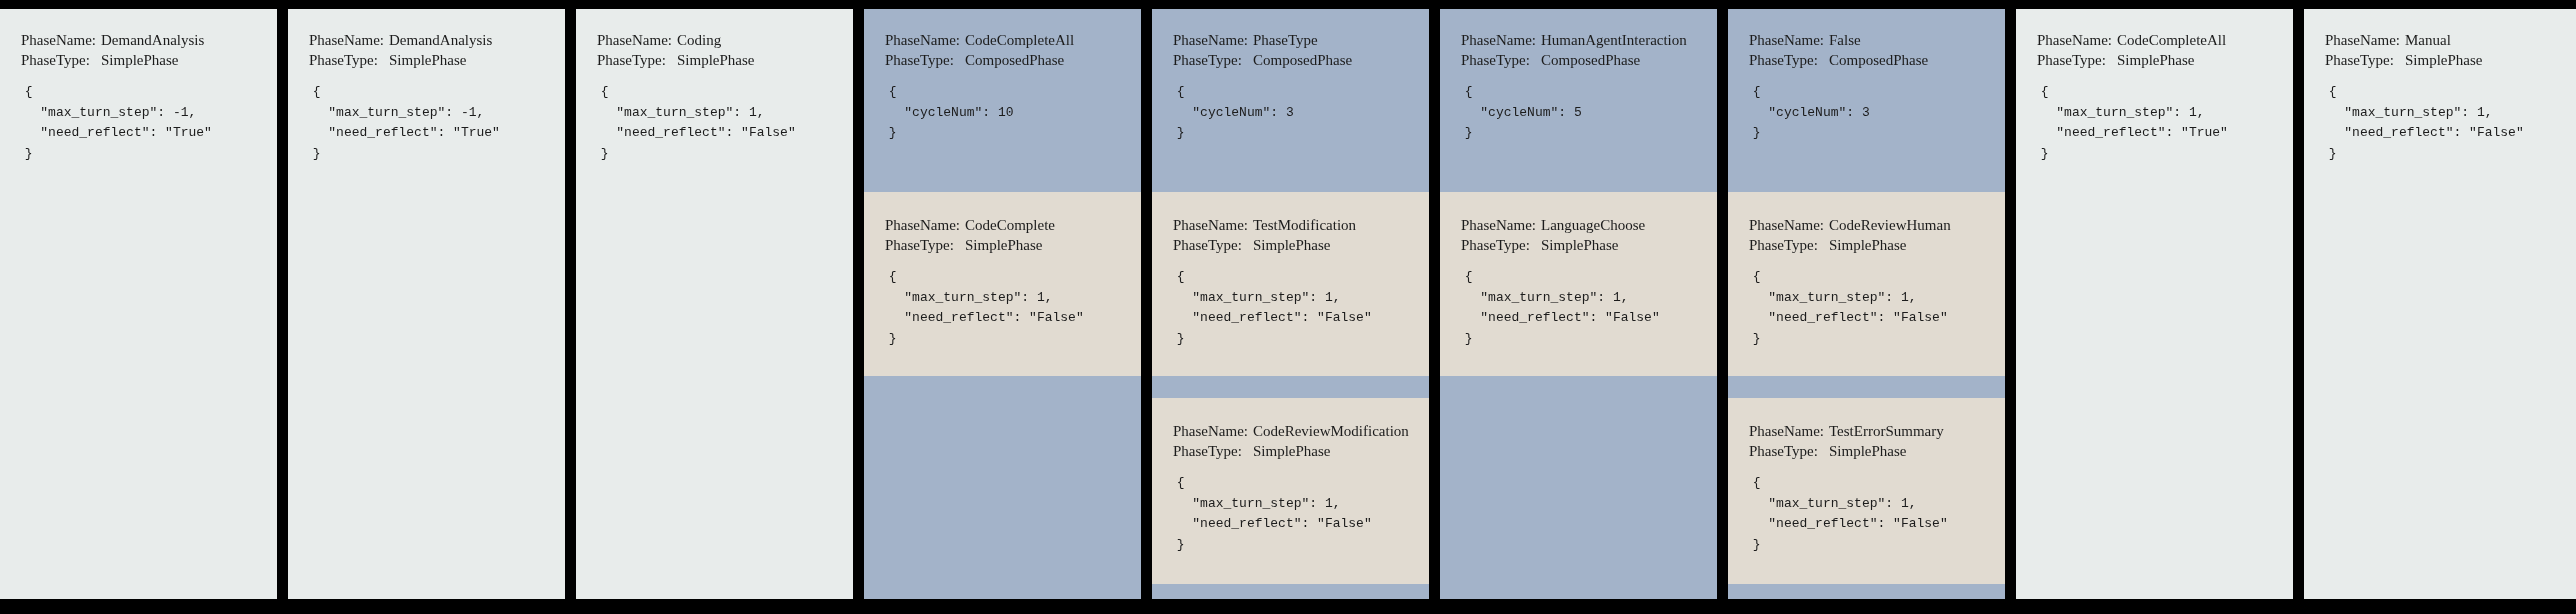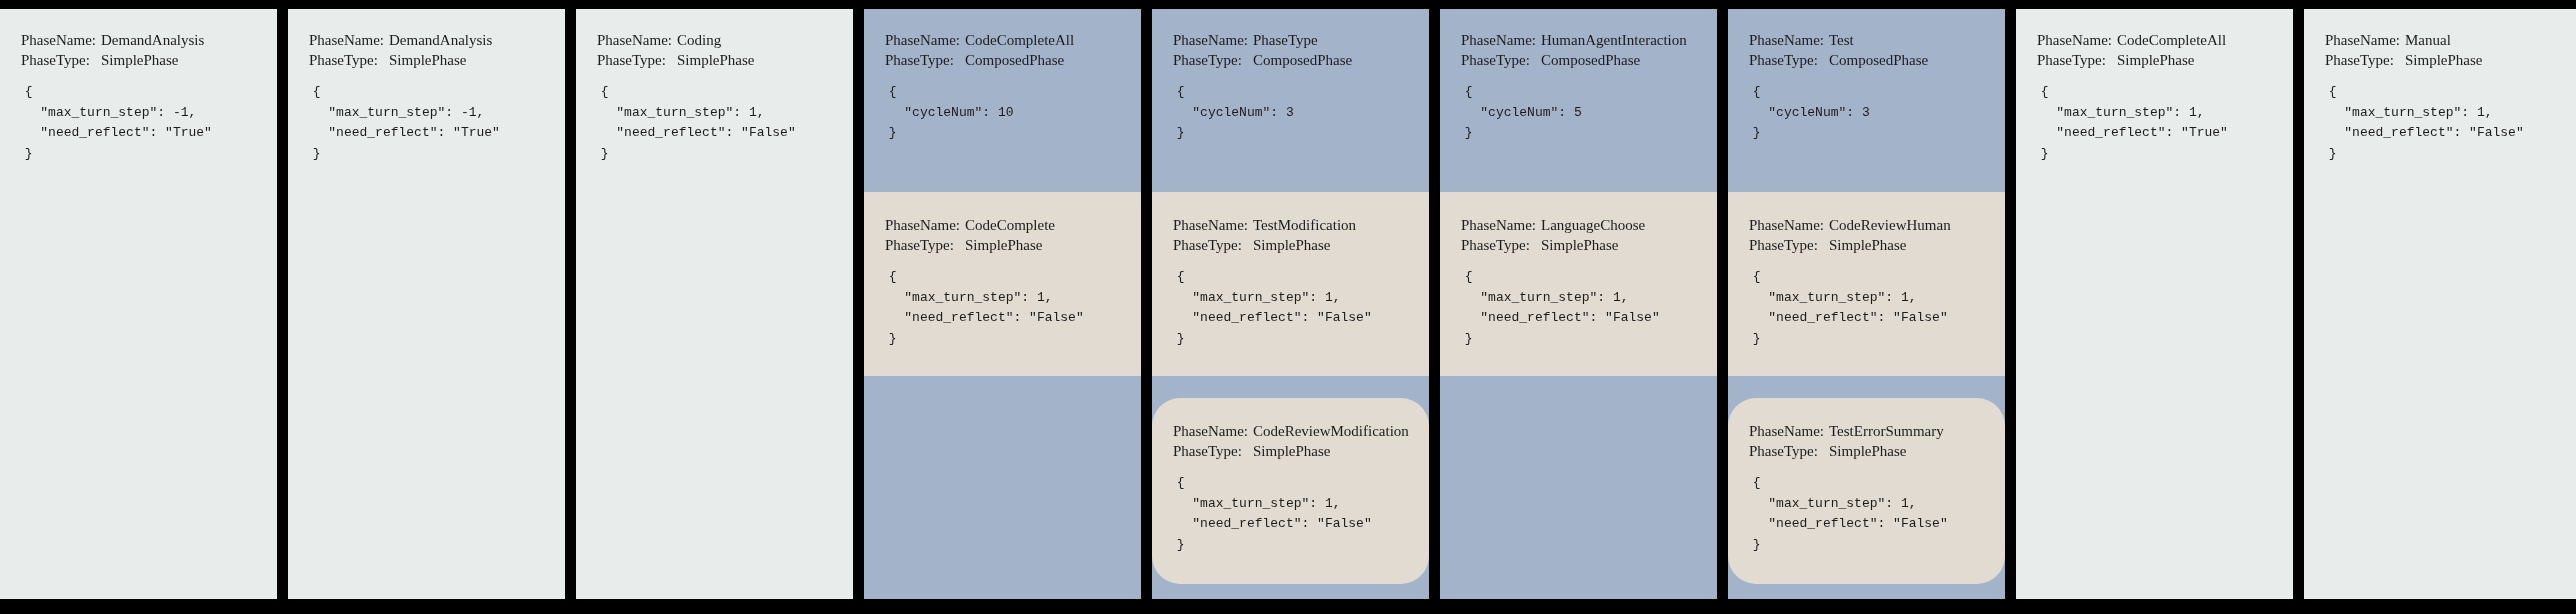--- a/index.html
+++ b/index.html
@@ -43,21 +43,20 @@
   .sub-card {
     background: var(--subphase-bg, #e1dbd1);
     height: 184px;
     box-sizing: border-box;
     padding: 24px 22px 0 21px;
     overflow: hidden;
   }
   .sub-card + .sub-card {
     margin-top: 22px;
     height: 186px;
-    border-radius: 28px;
   }
 
   .kv-row {
     font-size: 15px;
     line-height: 19.5px;
     color: var(--text-color, #1c1c1c);
     white-space: nowrap;
   }
   .kv-key {
     display: inline-block;
@@ -225,21 +224,21 @@
   "max_turn_step": 1,
   "need_reflect": "False"
 }</pre>
   </div>
 </div>
     </div>
     <div class="phase-col composed">
       <div class="phase-head">
   <div class="phase-block">
     <div class="kv-row">
-      <span class="kv-key">PhaseName:</span><span class="kv-val">Test</span>
+      <span class="kv-key">PhaseName:</span><span class="kv-val">False</span>
     </div>
     <div class="kv-row">
       <span class="kv-key">PhaseType:</span><span class="kv-val">ComposedPhase</span>
     </div>
     <pre class="config">{
   "cycleNum": 3
 }</pre>
   </div>
 </div>
       <div class="sub-card">

